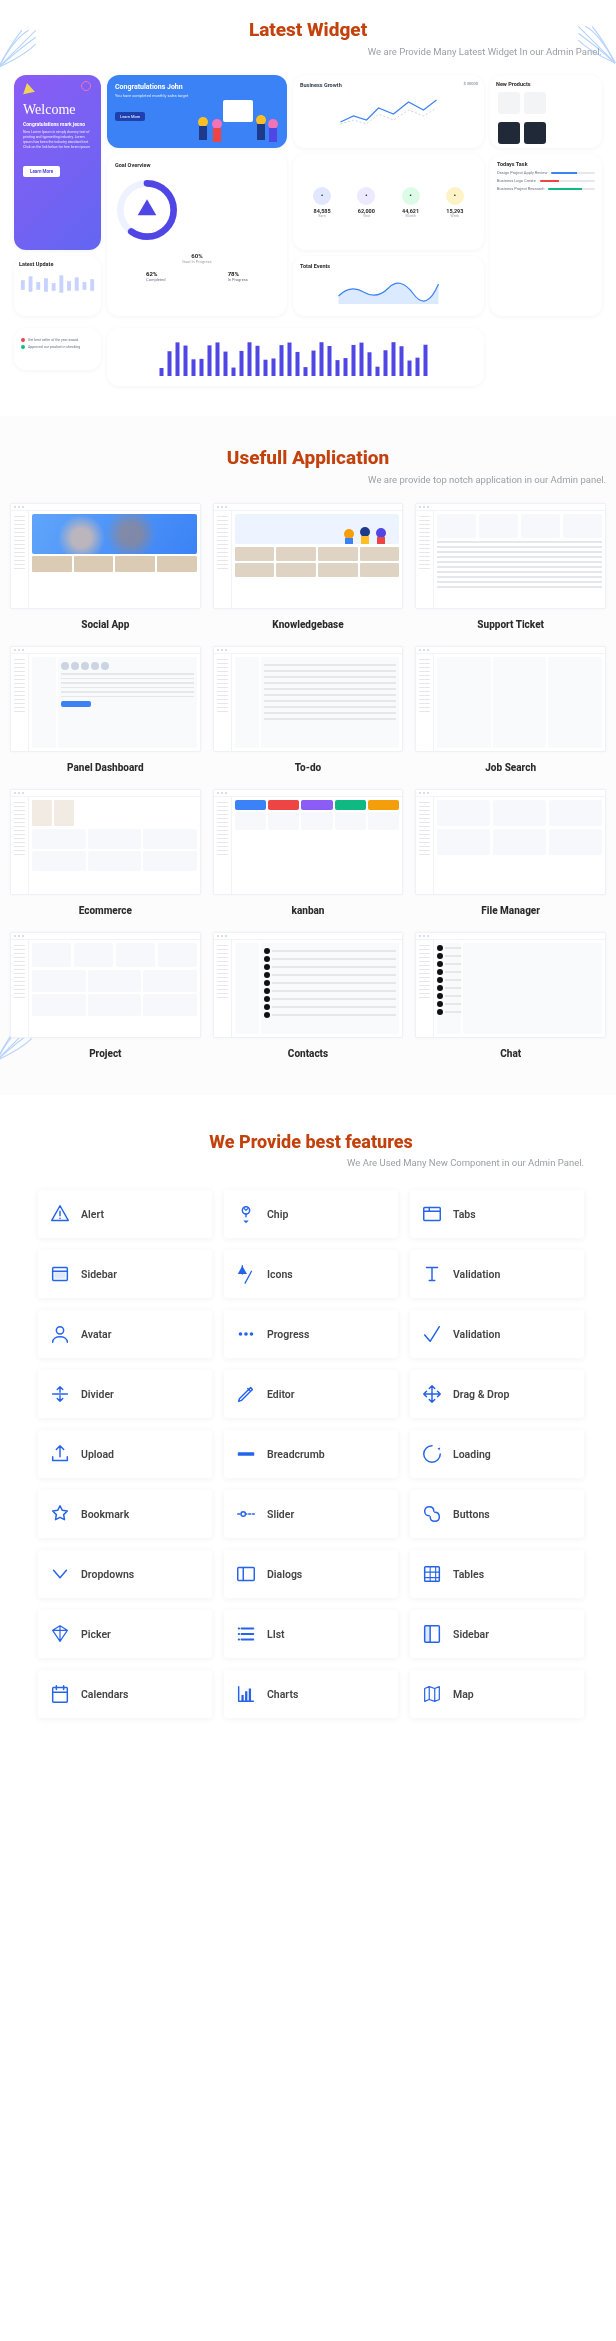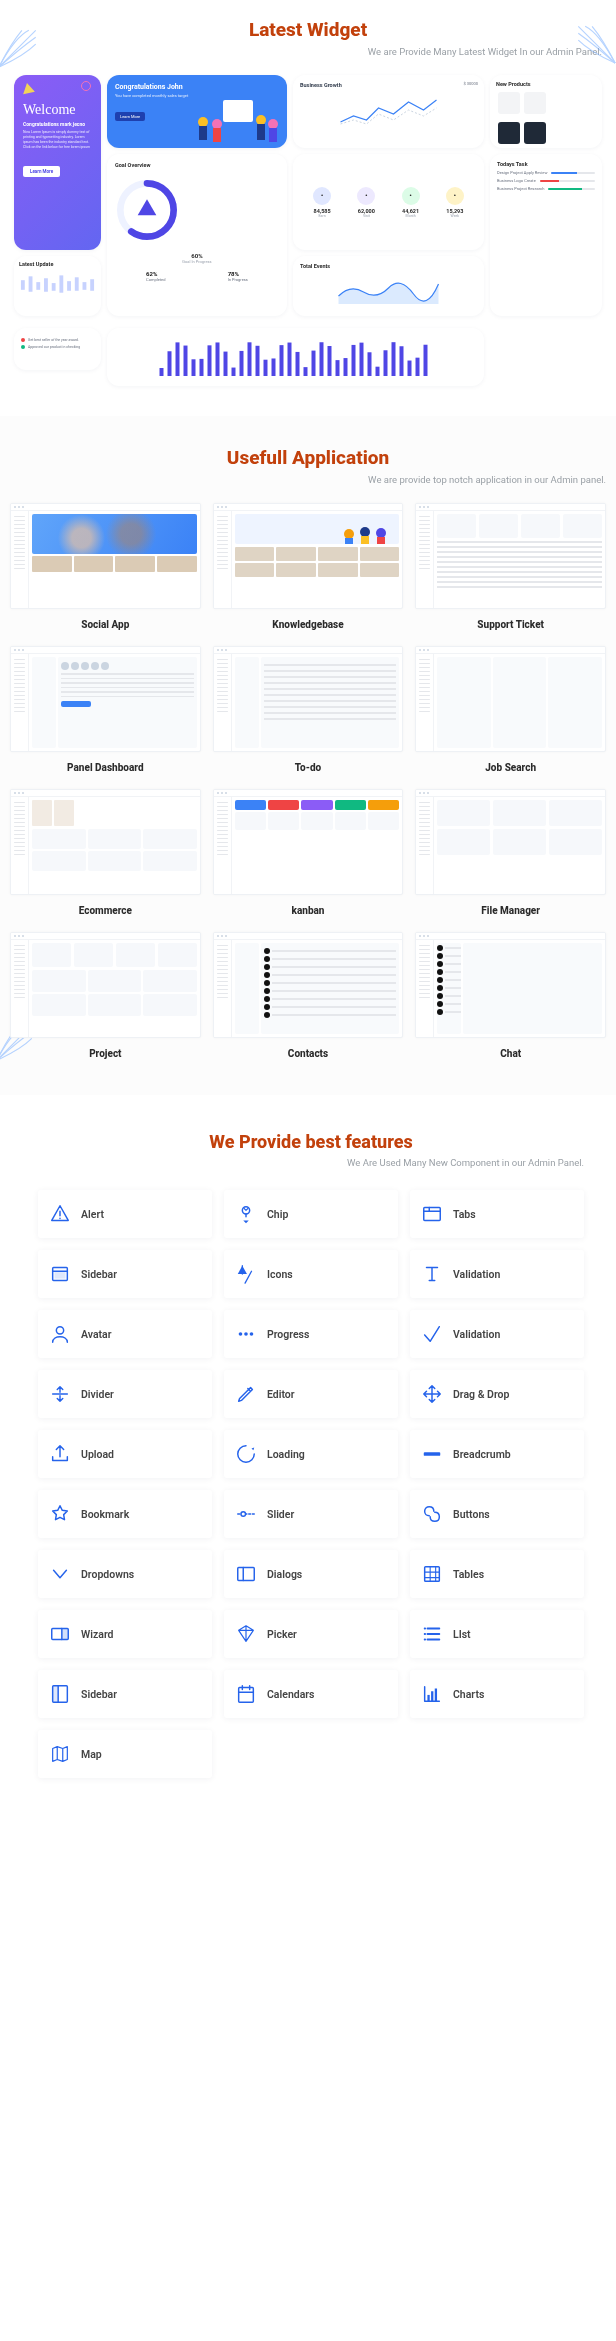--- a/index.html
+++ b/index.html
@@ -1009,37 +1009,37 @@
       <span class="ic">
           <svg viewBox="0 0 24 24" stroke-linecap="round" stroke-linejoin="round">
             <path d="M12 3v12 M8 7l4-4 4 4 M4 15v4h16v-4"></path>
           </svg>
         </span>
       <span class="txt">Upload</span>
     </div>
       <div class="fcard">
       <span class="ic">
           <svg viewBox="0 0 24 24" stroke-linecap="round" stroke-linejoin="round">
+            <rect x="3" y="10" width="18" height="4" rx="1" fill="currentColor" stroke="none"></rect>
+          </svg>
+        </span>
+      <span class="txt">Breadcrumb</span>
+    </div>
+      <div class="fcard">
+      <span class="ic">
+          <svg viewBox="0 0 24 24" stroke-linecap="round" stroke-linejoin="round">
             <path d="M12 3a9 9 0 1 0 9 9"></path>
             <path d="M18 6l3-1-1 3" fill="currentColor" stroke="none"></path>
           </svg>
         </span>
       <span class="txt">Loading</span>
     </div>
       <div class="fcard">
       <span class="ic">
           <svg viewBox="0 0 24 24" stroke-linecap="round" stroke-linejoin="round">
-            <rect x="3" y="10" width="18" height="4" rx="1" fill="currentColor" stroke="none"></rect>
-          </svg>
-        </span>
-      <span class="txt">Breadcrumb</span>
-    </div>
-      <div class="fcard">
-      <span class="ic">
-          <svg viewBox="0 0 24 24" stroke-linecap="round" stroke-linejoin="round">
             <path d="M12 3l2.5 5 5.5.8-4 3.9.9 5.5L12 15.6 7.1 18.2 8 12.7 4 8.8l5.5-.8z"></path>
           </svg>
         </span>
       <span class="txt">Bookmark</span>
     </div>
       <div class="fcard">
       <span class="ic">
           <svg viewBox="0 0 24 24" stroke-linecap="round" stroke-linejoin="round">
             <path d="M3 12h18" stroke-dasharray="2 2"></path>
             <circle cx="9" cy="12" r="2.5" fill="#fff"></circle>
@@ -1074,30 +1074,20 @@
       <span class="txt">Dialogs</span>
     </div>
       <div class="fcard">
       <span class="ic">
           <svg viewBox="0 0 24 24" stroke-linecap="round" stroke-linejoin="round">
             <rect x="4" y="4" width="16" height="16" rx="1"></rect>
             <path d="M10 4v16 M16 4v16 M4 10h16 M4 16h16" stroke-width="1.2"></path>
           </svg>
         </span>
       <span class="txt">Tables</span>
-    </div>
-      <div class="fcard">
-      <span class="ic">
-          <svg viewBox="0 0 24 24" stroke-linecap="round" stroke-linejoin="round">
-            <rect x="3" y="6" width="18" height="12" rx="1"></rect>
-            <rect x="14" y="6" width="7" height="12" fill="currentColor" opacity=".2" stroke="none"></rect>
-            <path d="M14 6v12"></path>
-          </svg>
-        </span>
-      <span class="txt">Wizard</span>
     </div>
       <div class="fcard">
       <span class="ic">
           <svg viewBox="0 0 24 24" stroke-linecap="round" stroke-linejoin="round">
             <path d="M4 8l8 12 8-12-8-5z M4 8h16 M12 3v17" stroke-width="1.3"></path>
           </svg>
         </span>
       <span class="txt">Picker</span>
     </div>
       <div class="fcard">

